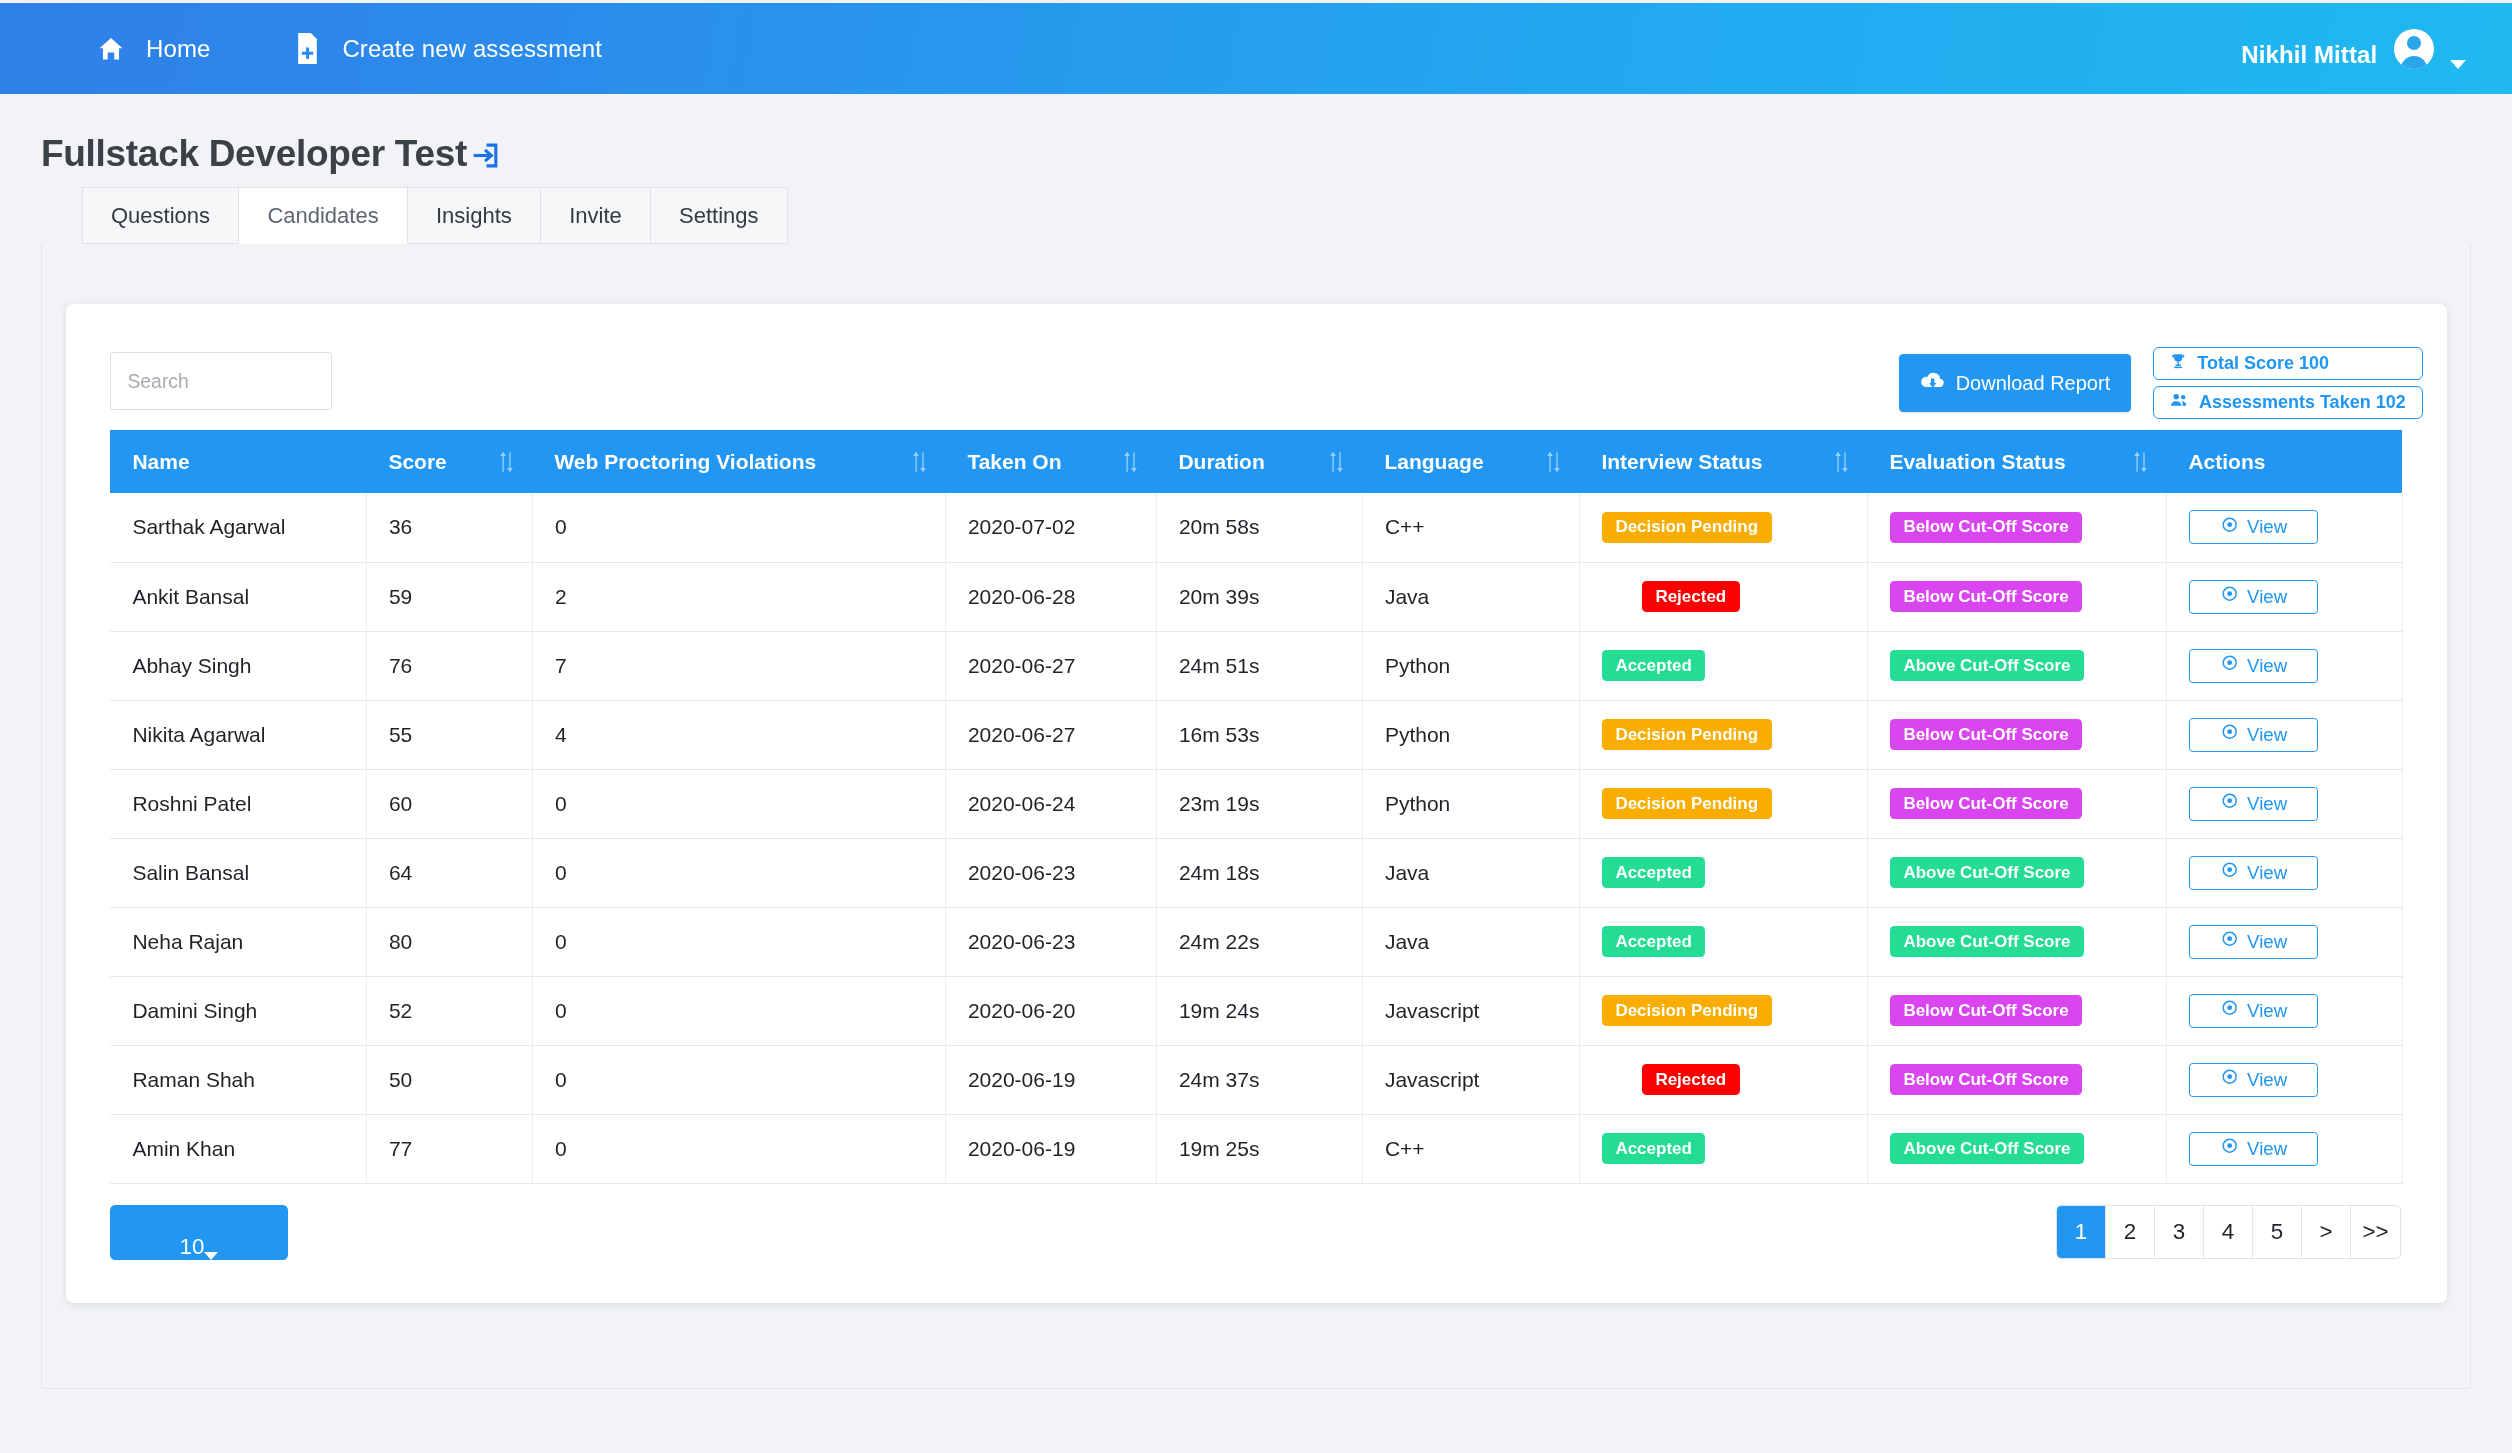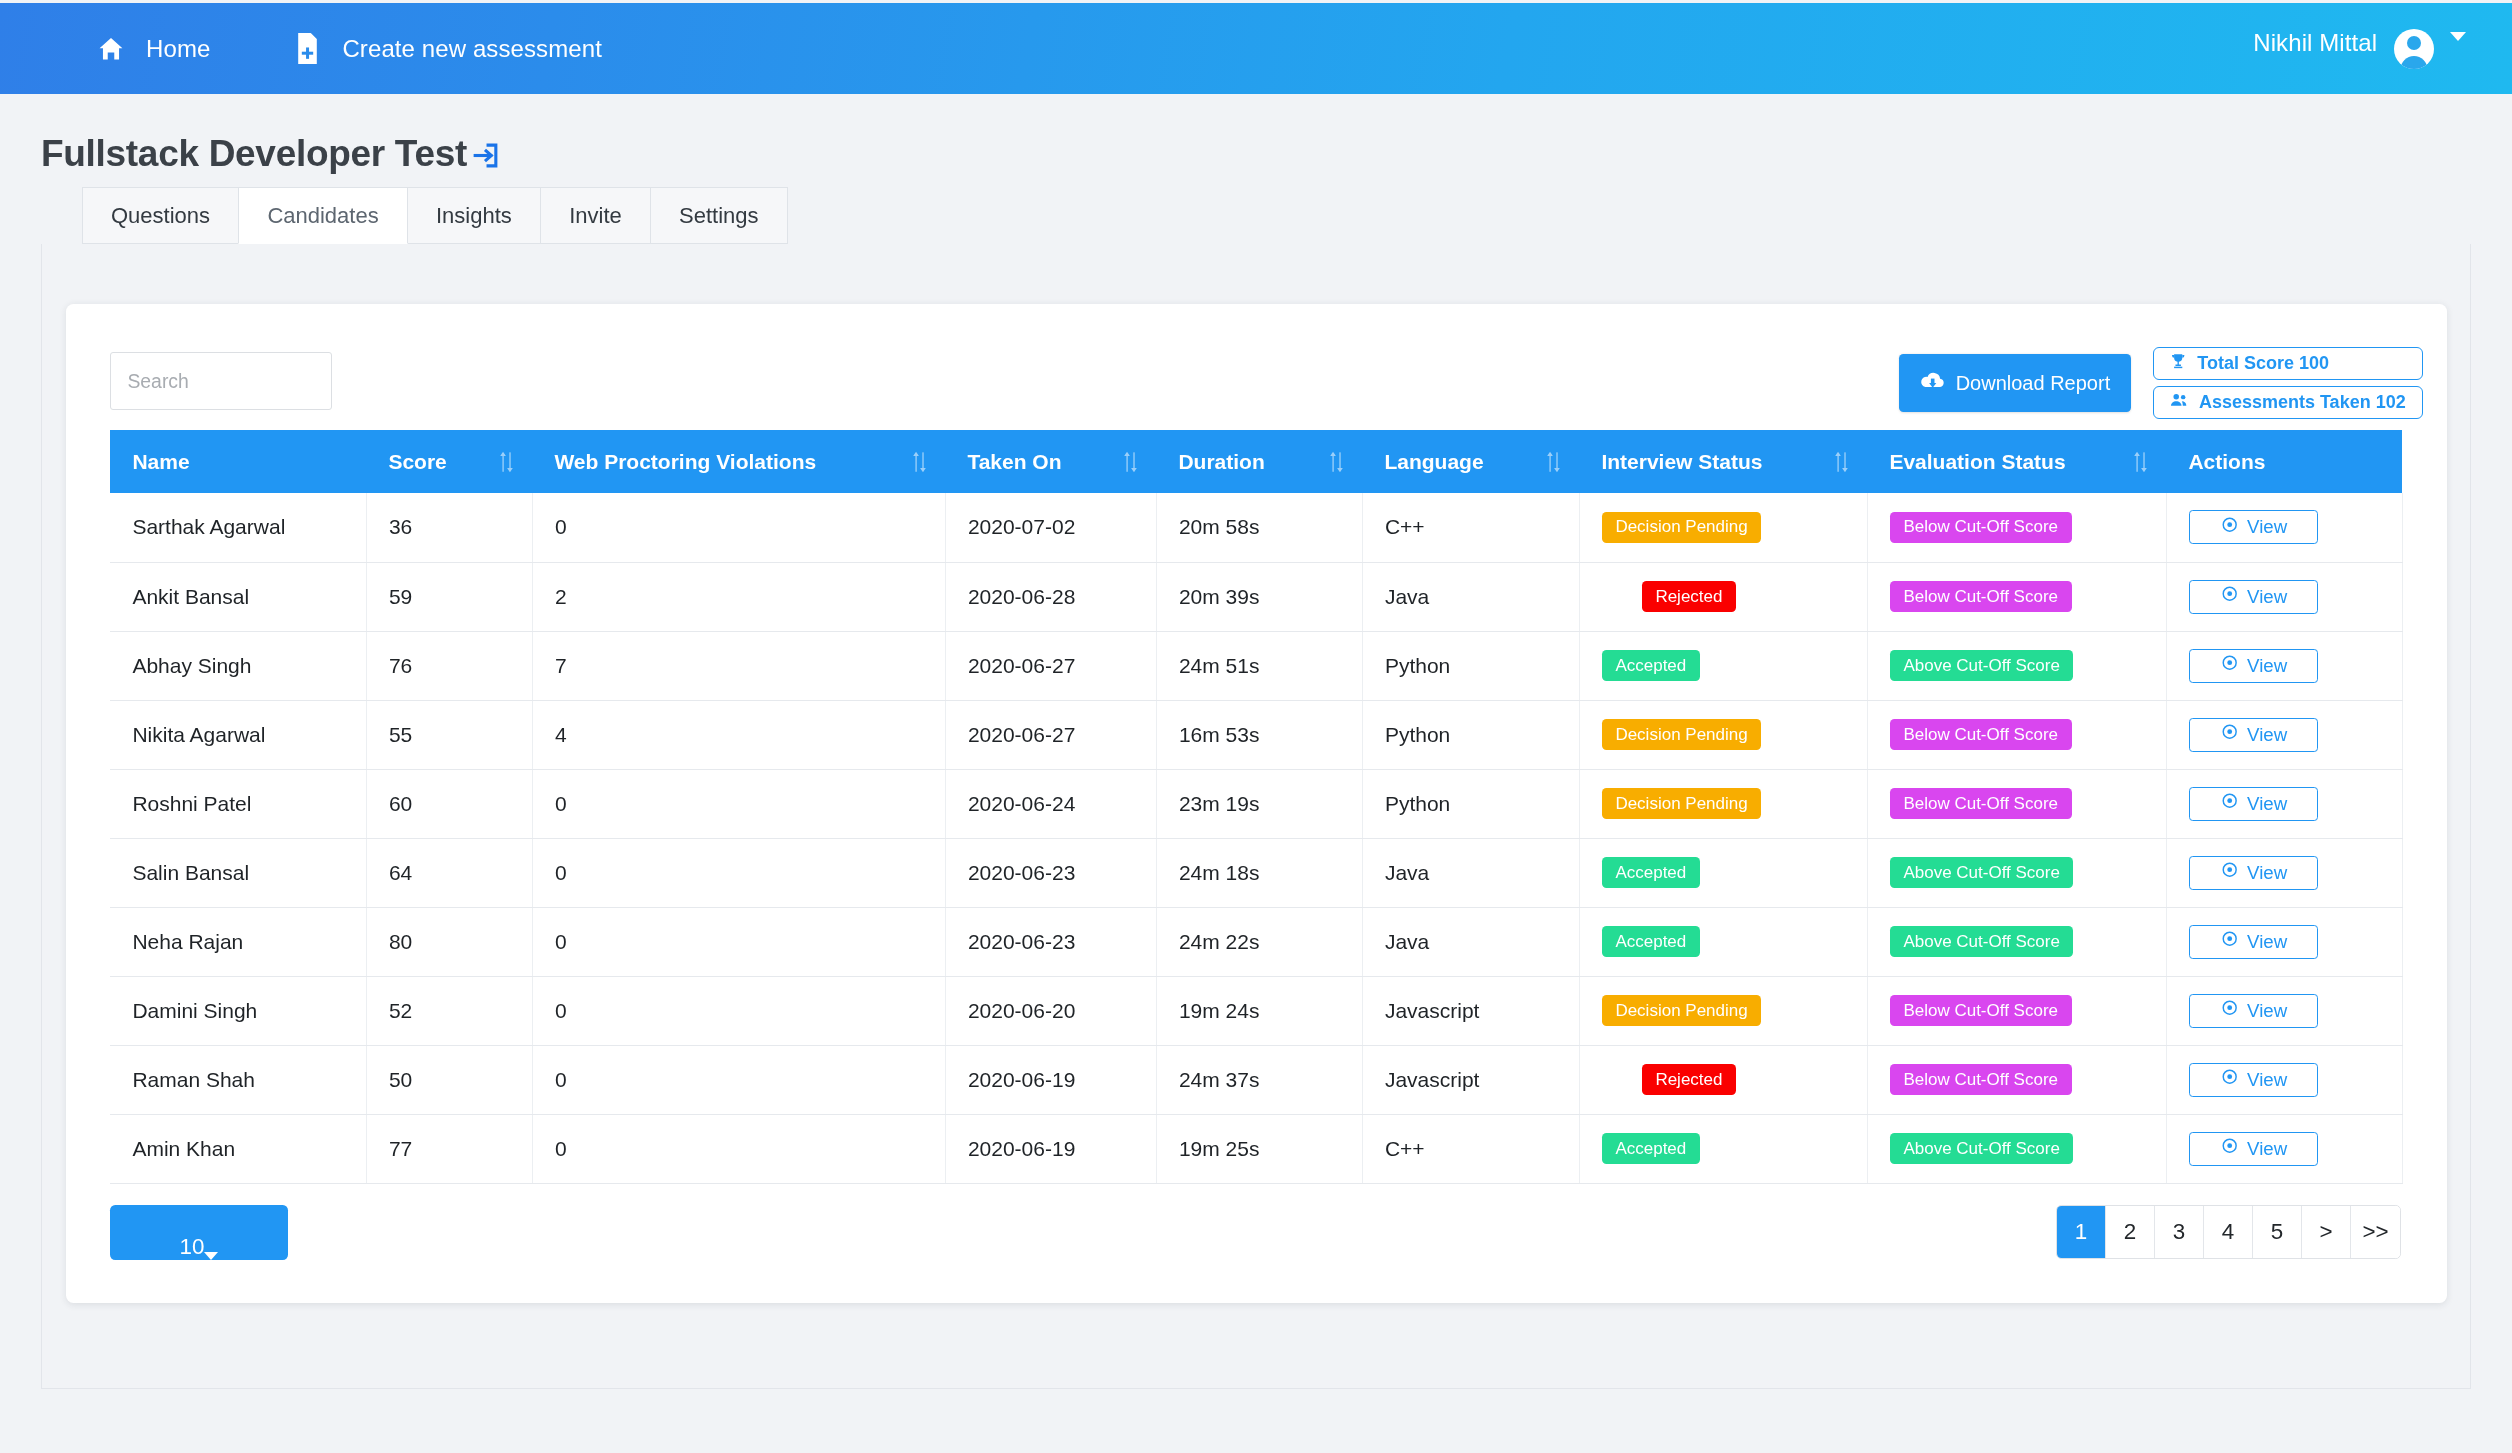--- a/index.html
+++ b/index.html
@@ -18,21 +18,21 @@
   }
   .nav-left { display: flex; align-items: center; padding-left: 97px; gap: 84px; }
   .nav-item {
     display: flex; align-items: center; gap: 21px;
     color: #ffffff; font-size: 24px; letter-spacing: 0.1px;
     cursor: pointer; white-space: nowrap;
   }
   .nav-item .icon-wrap { display: flex; align-items: center; justify-content: center; }
   .nav-right {
     margin-left: auto; padding-right: 46px;
-    display: flex; align-items: flex-start; gap: 16.4px;
+    display: flex; align-items: flex-end; gap: 16.4px; font-weight: bold;
   }
   .user-name { color: #ffffff; font-size: 24px; letter-spacing: 0.1px; }
   .avatar-circle {
     width: 40px; height: 40px; border-radius: 50%;
     background: #ffffff; display: flex; align-items: center; justify-content: center;
     overflow: hidden; position: relative;
   }
   .avatar-circle .head {
     position: absolute; top: 7.5px; left: 50%; transform: translateX(-50%);
     width: 14px; height: 14px; border-radius: 50%; background: #2aa7ec;
@@ -141,21 +141,21 @@
     border-bottom: 0.7px solid #e6e9ed;
     border-right: 0.7px solid #eceff2;
     background: #fff; white-space: nowrap;
   }
   .tbl tbody tr td:last-child { border-right: 0.7px solid #eceff2; }
   .tbl tbody tr:first-child td { border-top: none; }
 
   .badge {
     display: inline-flex; align-items: center; justify-content: center;
     height: 31px; padding: 0 13.5px; border-radius: 4.5px;
-    color: #ffffff; font-size: 17px; font-weight: normal; white-space: nowrap;
+    color: #ffffff; font-size: 17px; font-weight: bold; white-space: nowrap;
   }
   .b-pending  { background: #f8ad00; }
   .b-rejected { background: #fa0000; margin-left: 40px; }
   .b-accepted { background: #24dc94; }
   .b-below    { background: #d946ef; }
   .b-above    { background: #24dc94; }
 
   .view-btn {
     width: 129px; height: 34px;
     border: 0.7px solid #2196f3; border-radius: 3.7px; background: #fff;

